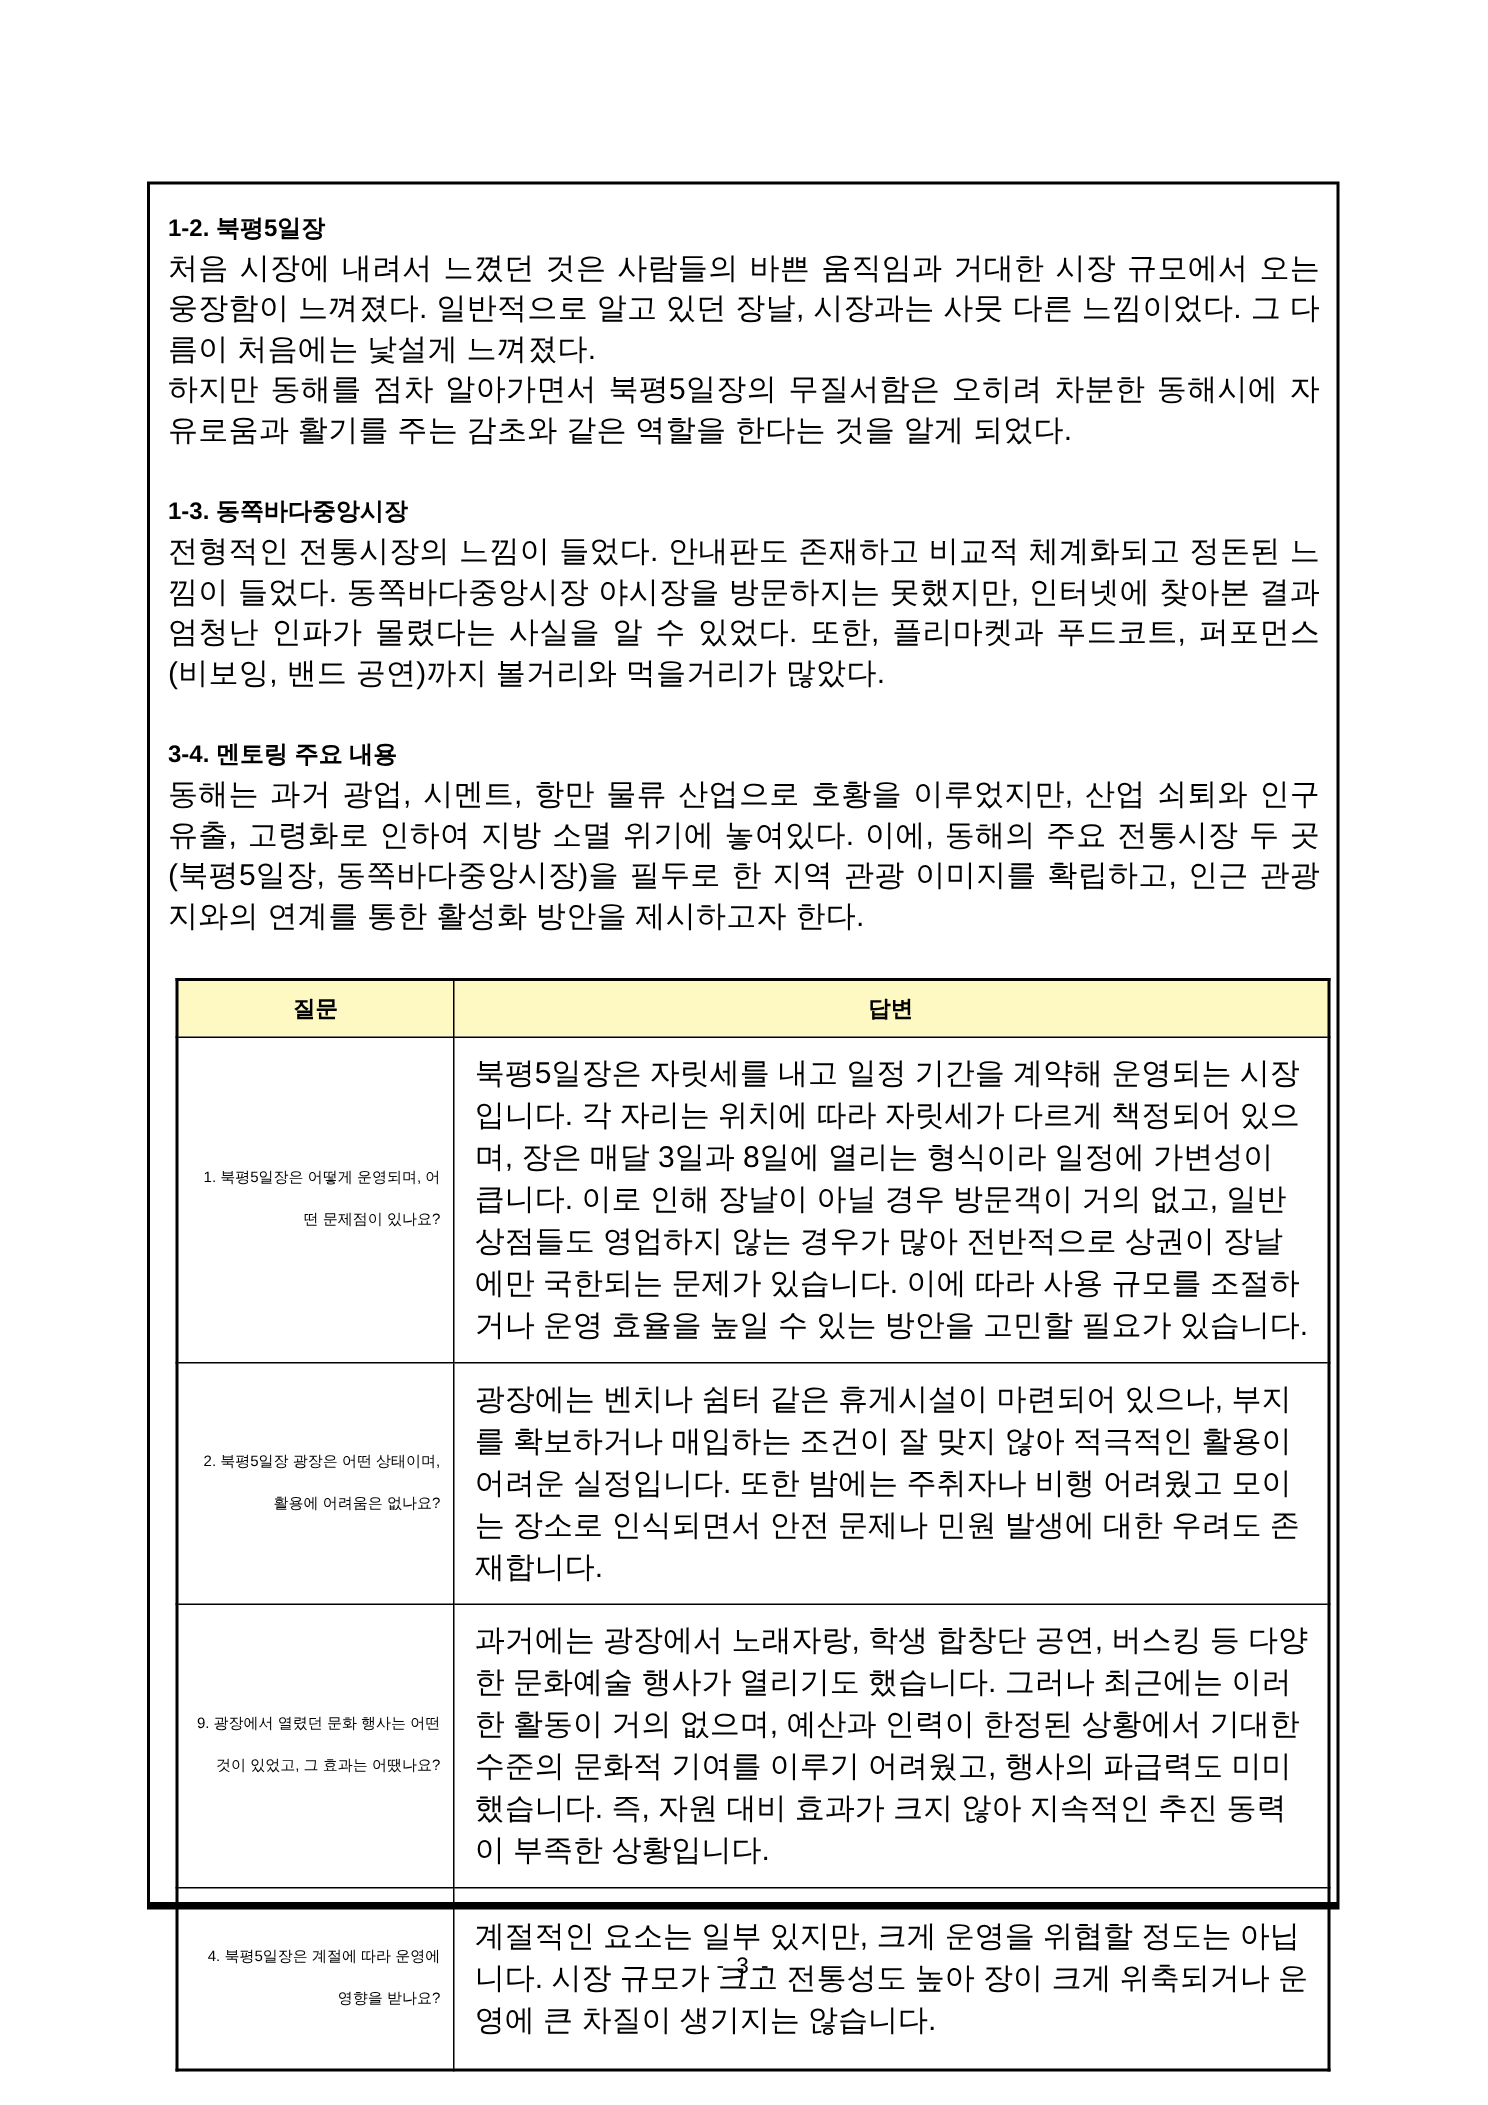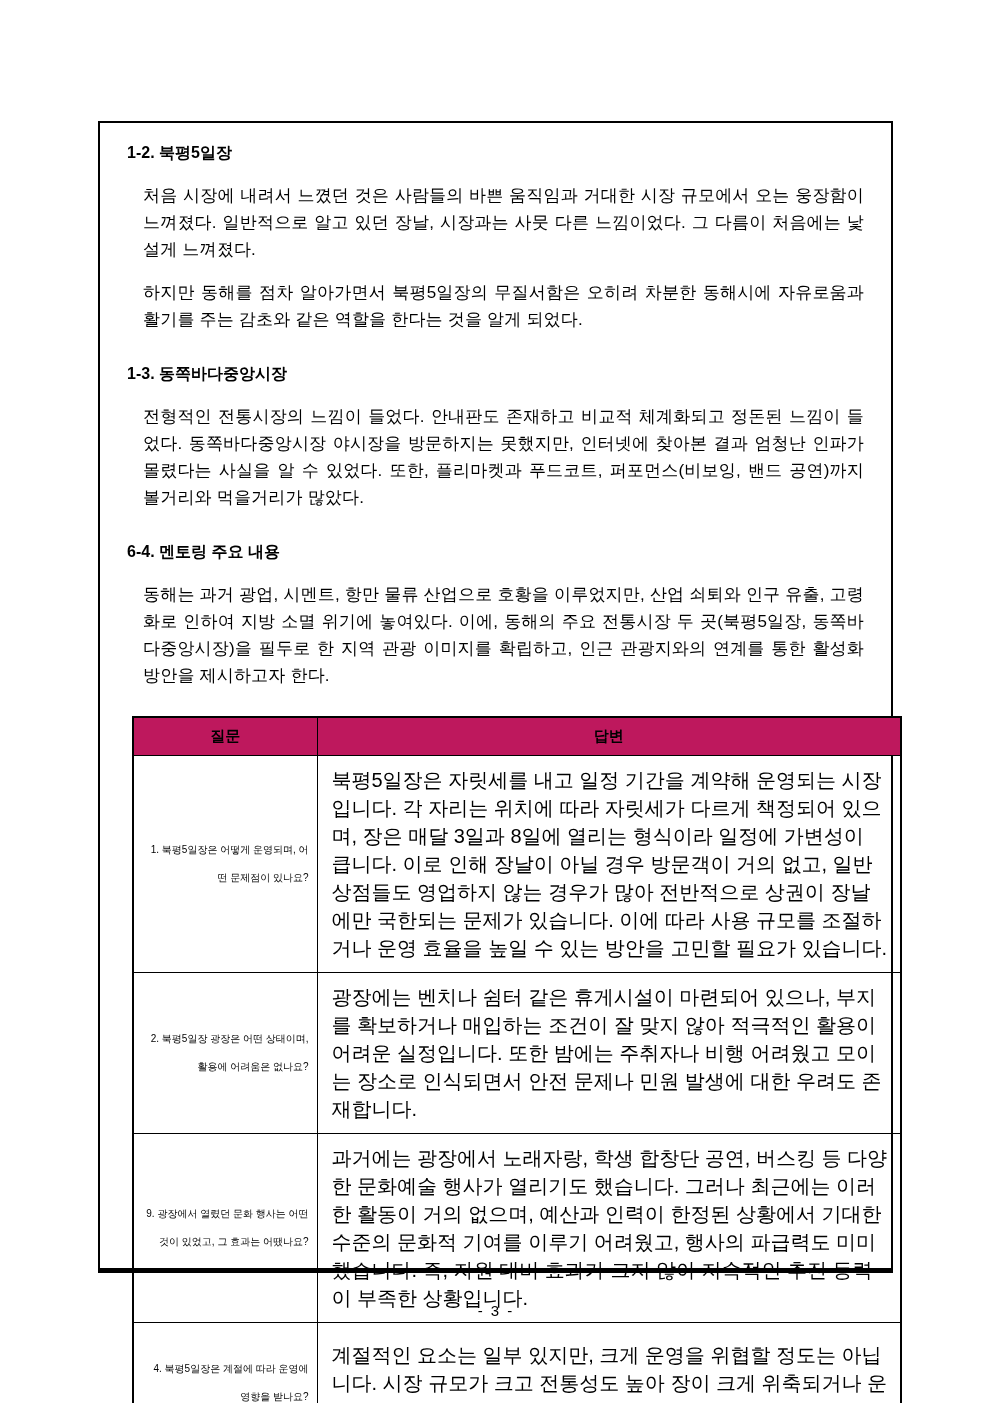--- a/index.html
+++ b/index.html
@@ -16,34 +16,34 @@
   }
   .page-frame {
     position: absolute;
     left: 98px;
     top: 121px;
     width: 795px;
     height: 1152px;
     box-sizing: border-box;
     border: 2px solid #000000;
     border-bottom-width: 5px;
-    padding: 16px 11px 0 27px;
+    padding: 16px 11px 0 12px;
     background: #ffffff;
   }
   .section { margin: 0 0 27px 0; }
   .section-heading {
     font-size: 16px;
     font-weight: bold;
     line-height: 27px;
     margin: 0;
   }
   .body-text {
-    font-size: 17px;
+    font-size: 20px;
     line-height: 27px;
-    margin: 16px;
+    margin: 0;
     text-align: justify;
     letter-spacing: 0.2px;
   }
   .chapter-heading {
     font-size: 18px;
     font-weight: bold;
     line-height: 30px;
     margin: 0 0 14px 0;
   }
   table.qa-table {
@@ -53,21 +53,21 @@
     margin-left: 5px;
     border: 2px solid #000000;
   }
   table.qa-table th,
   table.qa-table td {
     border: 1px solid #000000;
     box-sizing: border-box;
   }
   table.qa-table thead tr { height: 38px; }
   table.qa-table th {
-    background: #be185d;
+    background: #fef9c3;
     font-size: 15px;
     font-weight: bold;
     text-align: center;
     vertical-align: middle;
   }
   th.col-q { width: 184px; }
   td.q-cell {
     width: 184px;
     padding: 8px 8px 8px 10px;
     font-size: 10px;
@@ -106,21 +106,21 @@
     <p class="body-text">처음 시장에 내려서 느꼈던 것은 사람들의 바쁜 움직임과 거대한 시장 규모에서 오는 웅장함이 느껴졌다. 일반적으로 알고 있던 장날, 시장과는 사뭇 다른 느낌이었다. 그 다름이 처음에는 낯설게 느껴졌다.</p>
     <p class="body-text">하지만 동해를 점차 알아가면서 북평5일장의 무질서함은 오히려 차분한 동해시에 자유로움과 활기를 주는 감초와 같은 역할을 한다는 것을 알게 되었다.</p>
   </div>
 
   <div class="section">
     <h3 class="section-heading">1-3. 동쪽바다중앙시장</h3>
     <p class="body-text">전형적인 전통시장의 느낌이 들었다. 안내판도 존재하고 비교적 체계화되고 정돈된 느낌이 들었다. 동쪽바다중앙시장 야시장을 방문하지는 못했지만, 인터넷에 찾아본 결과 엄청난 인파가 몰렸다는 사실을 알 수 있었다. 또한, 플리마켓과 푸드코트, 퍼포먼스(비보잉, 밴드 공연)까지 볼거리와 먹을거리가 많았다.</p>
   </div>
 
   <div class="section">
-    <h3 class="section-heading">6-4. 멘토링 주요 내용</h3>
+    <h3 class="section-heading">3-4. 멘토링 주요 내용</h3>
     <p class="body-text">동해는 과거 광업, 시멘트, 항만 물류 산업으로 호황을 이루었지만, 산업 쇠퇴와 인구 유출, 고령화로 인하여 지방 소멸 위기에 놓여있다. 이에, 동해의 주요 전통시장 두 곳(북평5일장, 동쪽바다중앙시장)을 필두로 한 지역 관광 이미지를 확립하고, 인근 관광지와의 연계를 통한 활성화 방안을 제시하고자 한다.</p>
   </div>
 
 
   <table class="qa-table">
     <thead>
       <tr>
         <th class="col-q">질문</th>
         <th class="col-a">답변</th>
       </tr>

